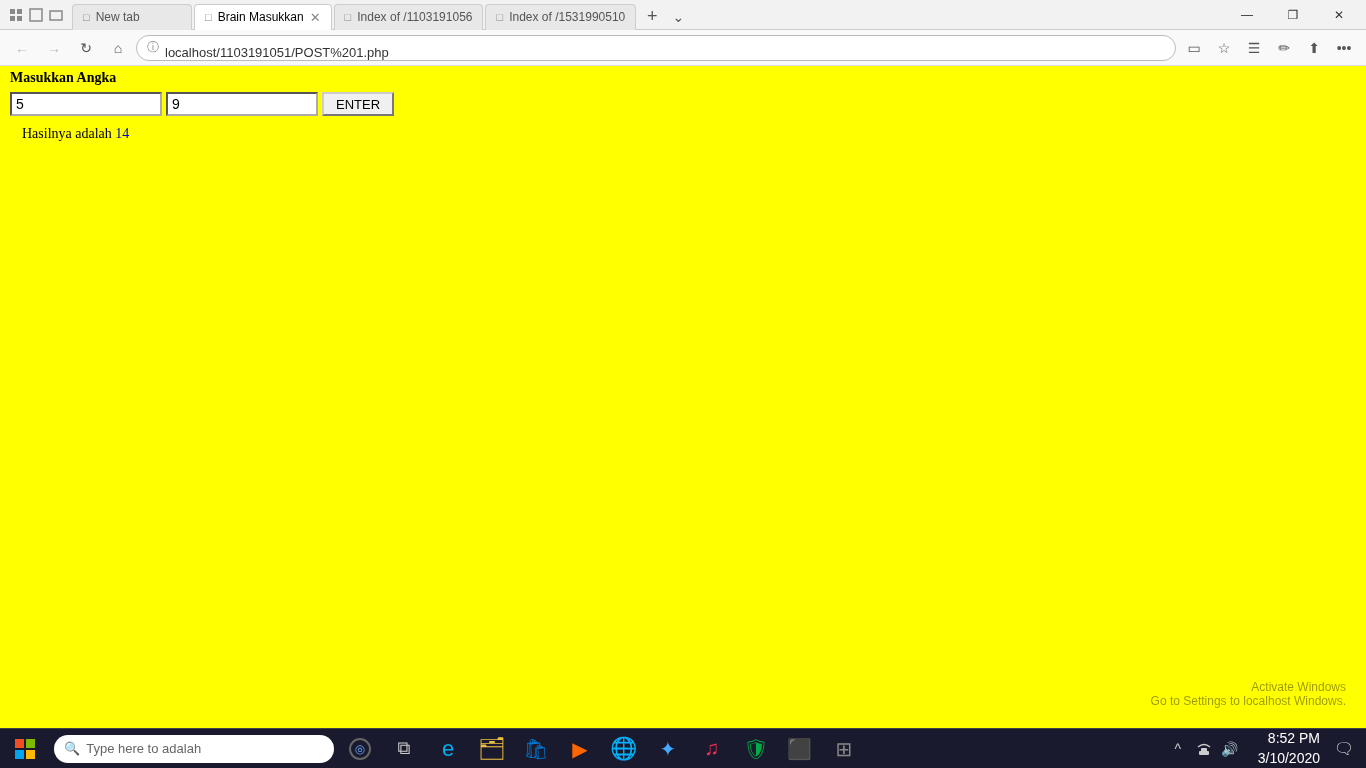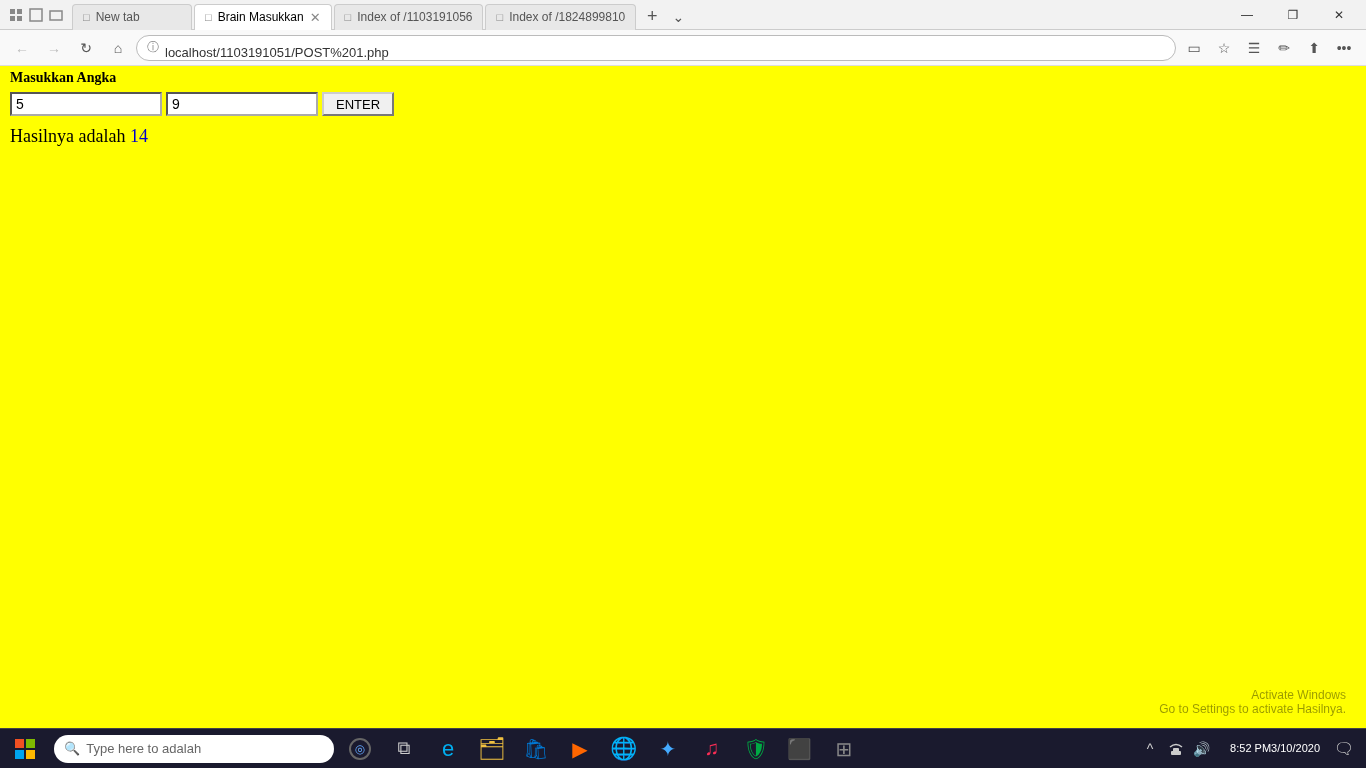--- a/index.html
+++ b/index.html
@@ -156,22 +156,23 @@
     .enter-btn {
       height: 24px;
       padding: 0 12px;
       background: #f0f0f0;
       border: 2px outset #ccc;
       font-size: 13px;
       cursor: pointer;
       color: #000;
     }
     .result-text {
-      font-size: 18px;
+      font-size: 14px;
       color: #000;
+      margin-left: 12px;
     }
     .result-number {
       color: #0000cc;
       font-weight: normal;
     }
 
     
     .taskbar {
       position: absolute;
       bottom: 0;
@@ -222,37 +223,37 @@
       display: flex; align-items: center; gap: 6px;
       padding: 0 8px;
     }
     .tray-icon {
       width: 20px; height: 20px;
       display: flex; align-items: center; justify-content: center;
       cursor: pointer; font-size: 14px; color: #ccc;
     }
     .clock {
       display: flex;
-      flex-direction: row;
+      flex-direction: column;
       align-items: flex-end;
       justify-content: center;
-      font-size: 11px;
+      font-size: 14px;
       color: #fff;
       padding: 0 8px;
       line-height: 1.4;
       cursor: pointer;
     }
     .notification-icon {
       width: 28px; height: 40px;
       display: flex; align-items: center; justify-content: center;
       cursor: pointer; font-size: 16px; color: #ccc;
     }
     .activate-windows {
       position: absolute;
-      bottom: 52px;
+      bottom: 60px;
       right: 20px;
       color: rgba(0,0,0,0.4);
       font-size: 12px;
       font-family: 'Segoe UI', Arial, sans-serif;
       text-align: right;
       pointer-events: none;
     }
 
     
     .taskbar-app-icons {
@@ -307,21 +308,21 @@
       <span class="tab-close">✕</span>
     </div>
 
     <div class="tab">
       <span class="tab-icon">□</span>
       <span>Index of /1103191056</span>
     </div>
 
     <div class="tab">
       <span class="tab-icon">□</span>
-      <span>Index of /1824899810</span>
+      <span>Index of /1531990510</span>
     </div>
     <div class="tab-add">+</div>
     <div class="tab-overflow">⌄</div>
   </div>
 
   <div class="window-controls-right">
     <div class="ctrl-btn">—</div>
     <div class="ctrl-btn">❐</div>
     <div class="ctrl-btn close">✕</div>
   </div>
@@ -355,21 +356,21 @@
   </div>
   <div class="result-text">
     <span>Hasilnya adalah</span>
     <span> </span>
     <span class="result-number">14</span>
   </div>
 </div>
 
 <div class="activate-windows">
   <div>Activate Windows</div>
-  <div>Go to Settings to activate Hasilnya.</div>
+  <div>Go to Settings to localhost Windows.</div>
 </div>
 
 <div class="taskbar">
 
   <div class="start-btn">
     <svg class="start-icon" viewBox="0 0 22 22" fill="none">
       <rect x="1" y="1" width="9" height="9" fill="#f25022"></rect>
       <rect x="12" y="1" width="9" height="9" fill="#7fba00"></rect>
       <rect x="1" y="12" width="9" height="9" fill="#00a4ef"></rect>
       <rect x="12" y="12" width="9" height="9" fill="#ffb900"></rect>

